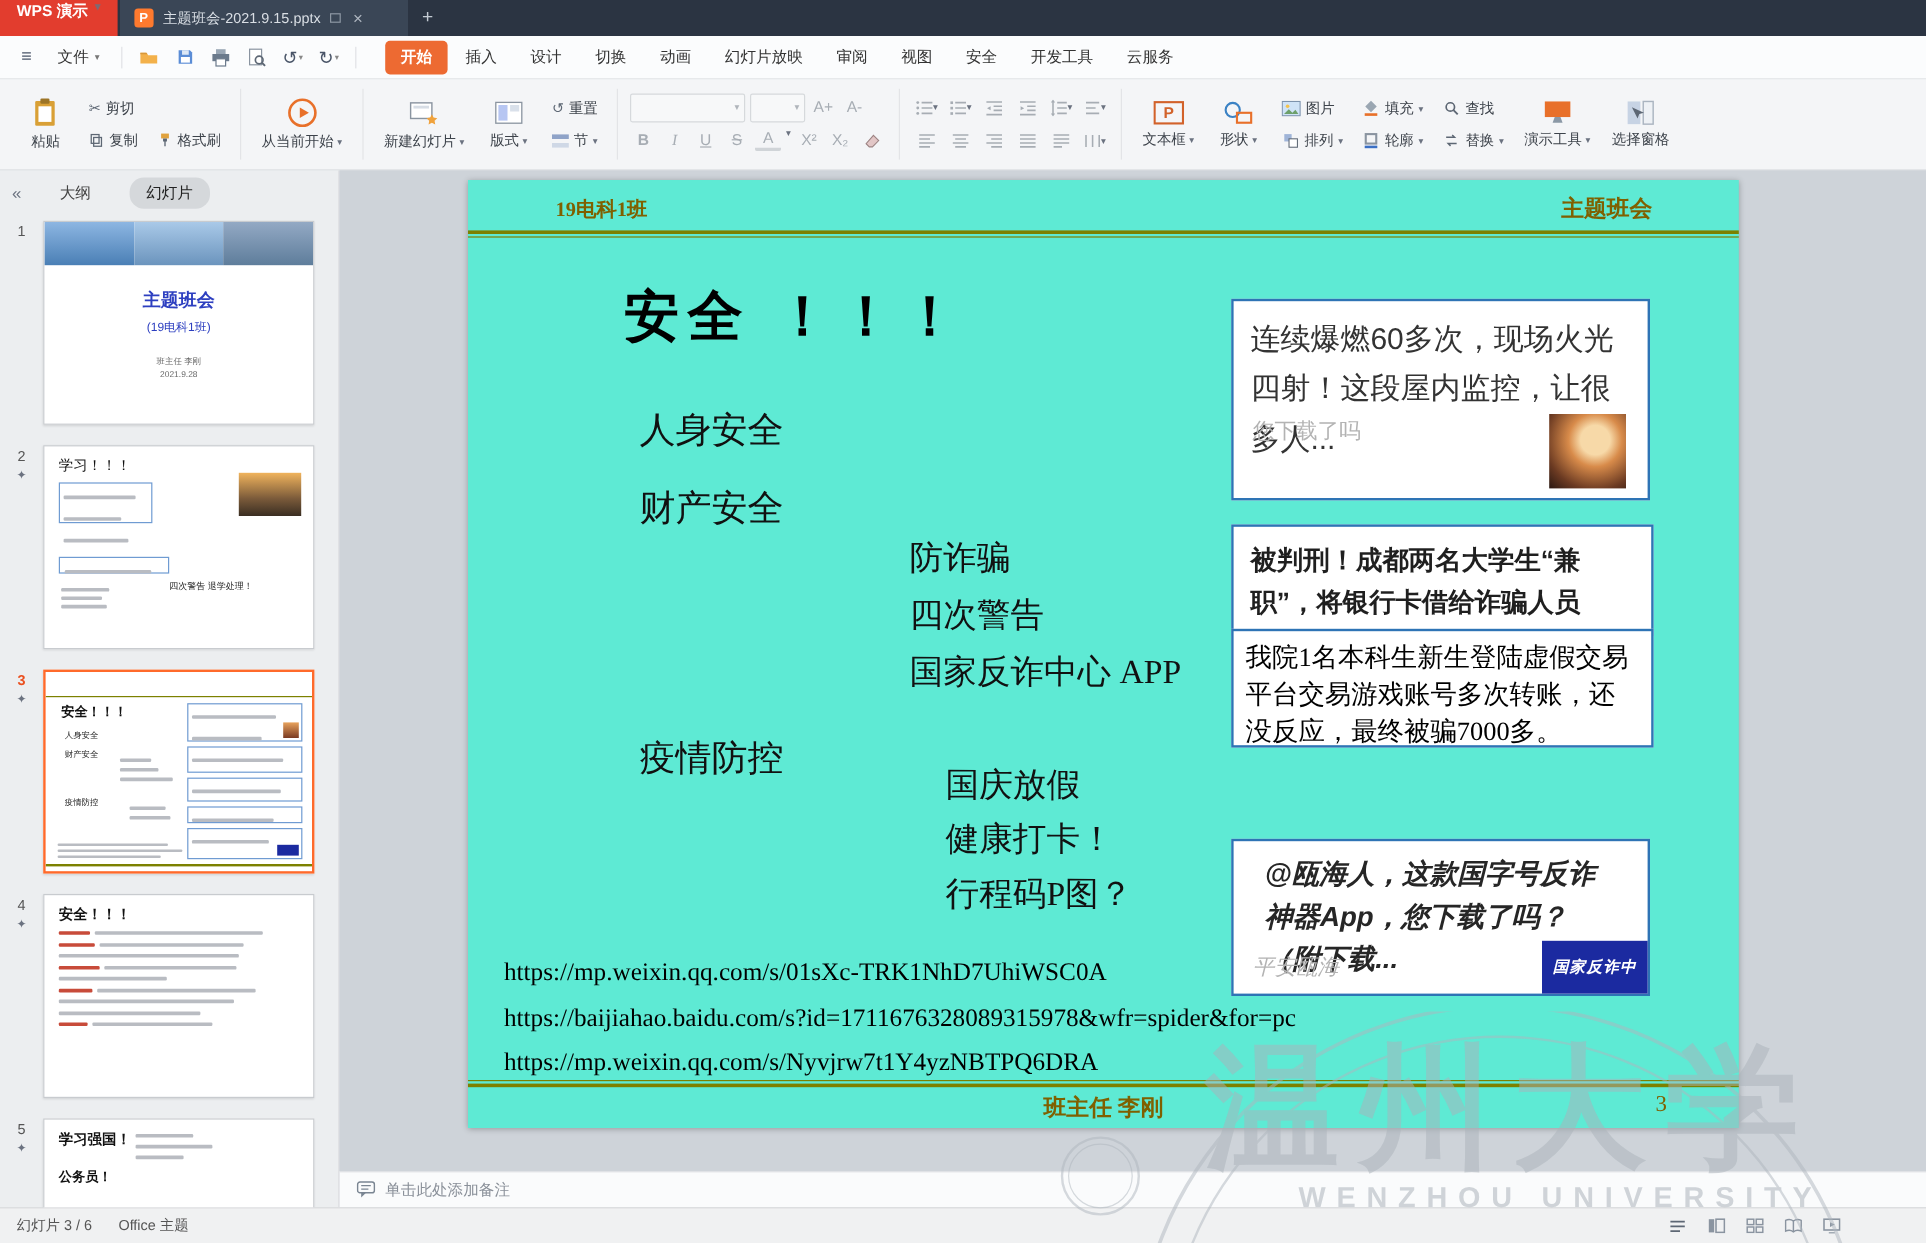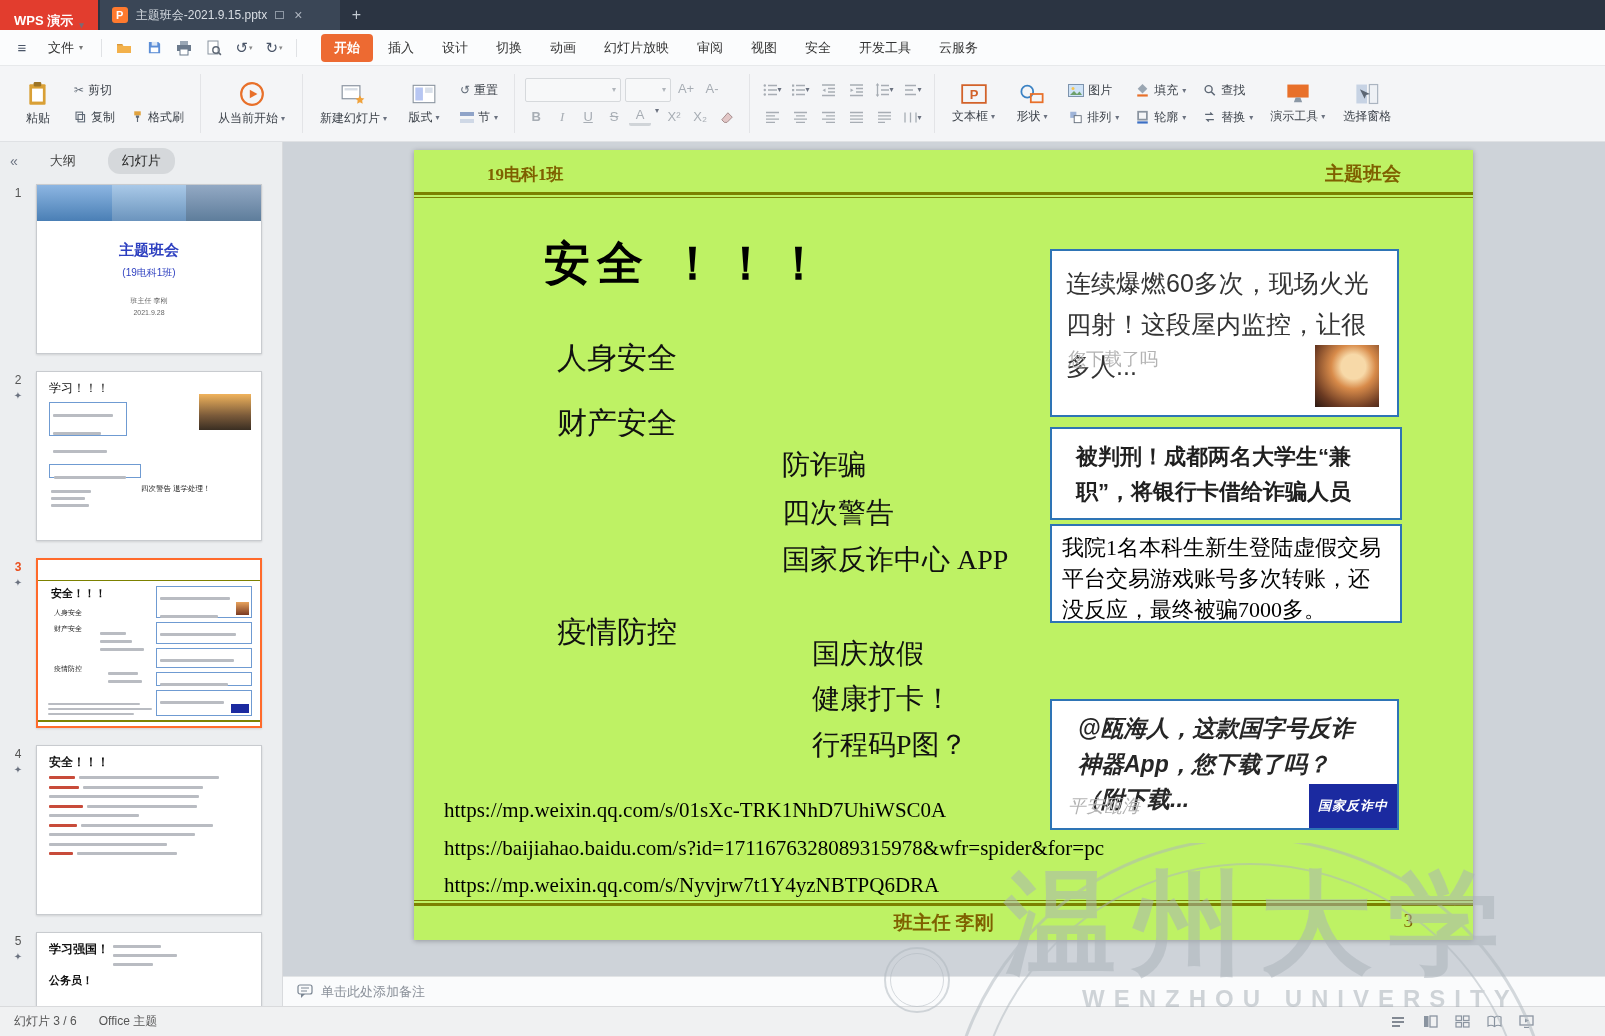--- a/index.html
+++ b/index.html
@@ -2,21 +2,21 @@
 <html><head>
 <meta charset="utf-8">
 <style>
   * { margin:0; padding:0; box-sizing:border-box; }
   html,body { width:1605px; height:1036px; overflow:hidden; }
   body { font-family:"Liberation Sans", sans-serif; }
   .app { position:relative; width:1605px; height:1036px; overflow:hidden; background:#ced3d9; display:flex; flex-direction:column; }
 
   
   .titlebar { height:30px; background:#2b3442; display:flex; align-items:stretch; flex:0 0 auto; }
-  .app-tab { background:#e23d2e; color:#fff; display:flex; align-items:flex-end; gap:6px; padding:0 14px; font-size:13px; font-weight:bold; }
+  .app-tab { background:#e23d2e; color:#fff; display:flex; align-items:flex-start; gap:6px; padding:0 14px; font-size:13px; font-weight:bold; }
   .app-tab .caret { font-size:9px; opacity:.85; }
   .doc-tab { background:#3a4656; color:#d9dee4; display:flex; align-items:center; gap:8px; padding:0 12px; font-size:12px; margin-left:2px; min-width:240px; }
   .pfile { width:16px; height:16px; background:#ff7a2e; color:#fff; font-size:11px; font-weight:bold; display:flex; align-items:center; justify-content:center; border-radius:3px; }
   .pin-sq { width:9px; height:8px; border:1px solid #8d97a3; display:inline-block; }
   .tab-close { color:#aeb6c0; font-size:14px; padding:0 2px; cursor:pointer; }
   .new-tab { color:#c3cad2; font-size:16px; display:flex; align-items:center; padding:0 12px; }
 
   
   .menubar { height:36px; background:#fbfcfd; border-bottom:1px solid #e7e9eb; display:flex; align-items:center; padding:0 10px; gap:6px; flex:0 0 auto; }
   .mb-file { display:flex; align-items:center; gap:5px; font-size:13px; color:#333; padding:4px 8px;text-align:center; }
@@ -101,41 +101,41 @@
   .t4-rows .r { display:flex; gap:4px; align-items:center; }
 
   
   .t5-l1 { position:absolute; left:12px; top:8px; font-weight:bold; font-size:12px; color:#111; }
   .t5-l2 { position:absolute; left:12px; top:40px; font-weight:bold; font-size:11px; color:#111; }
   .t5-bars { position:absolute; left:76px; top:12px; display:flex; flex-direction:column; gap:6px; }
 
   
   .main { flex:1 1 auto; display:flex; flex-direction:column; min-width:0; }
   .canvas { flex:1 1 auto; position:relative; background:#ced3d9; overflow:hidden; }
-  .slide { position:absolute; left:107px; top:8px; width:1059px; height:790px; background:#bef264; box-shadow:0 1px 5px rgba(0,0,0,.28);margin-left:24px; }
+  .slide { position:absolute; left:107px; top:8px; width:1059px; height:790px; background:#5eead4; box-shadow:0 1px 5px rgba(0,0,0,.28); }
   .sl-abs { position:absolute; }
   .hdr-left { left:73px; top:13px; font-family:"Liberation Serif",serif; font-weight:bold; font-size:17px; color:#7f6000; }
   .hdr-right { right:72px; top:11px; font-family:"Liberation Serif",serif; font-weight:bold; font-size:19px; color:#7f6000; }
   .rule-top-a { left:0; right:0; top:42px; height:3px; background:#7c8100; }
   .rule-top-b { left:0; right:0; top:47px; height:1px; background:#7c8100; }
   .rule-bot-a { left:0; right:0; top:750px; height:1px; background:#7c8100; }
   .rule-bot-b { left:0; right:0; top:753px; height:3px; background:#7c8100; }
   .sl-title { left:130px; top:83px; font-size:46px; font-weight:900; color:#000; letter-spacing:7px; }
   .sl-item { font-family:"Liberation Serif",serif; color:#111; }
   .i-big { font-size:30px; }
   .i-mid { font-size:28px; }
   .sl-link { font-family:"Liberation Serif",serif; font-size:21px; color:#000; left:30px; }
   .sl-footer { left:0; right:0; top:760px; text-align:center; font-family:"Liberation Serif",serif; font-weight:bold; font-size:19px; color:#7f6000; }
   .sl-page { right:60px; top:760px; font-family:"Liberation Serif",serif; font-size:19px; color:#7f6000; }
   .news { position:absolute; border:2px solid #2e74b5; background:#fff; }
   .n1 { left:636px; top:99px; width:349px; height:168px; padding:12px 14px; }
   .n1 .txt { font-size:25px; color:#333; line-height:1.65; }
   .n1 .act { position:absolute; left:16px; bottom:44px; font-size:18px; color:#b3b3b3; }
   .n1 .img { position:absolute; right:18px; bottom:8px; width:64px; height:62px; background:radial-gradient(circle at 60% 35%, #f7d9a8 0 22%, #d88b4a 40%, #6b3a22 75%, #2a1812); }
-  .n2 { left:636px; top:277px; width:352px; height:93px; padding:10px 24px; }
+  .n2 { left:636px; top:287px; width:352px; height:93px; padding:10px 14px; }
   .n2 .txt { font-size:22px; font-weight:bold; color:#1f1f1f; line-height:1.6; }
   .n2 .accent { position:absolute; left:6px; right:26px; bottom:-2px; height:2px; background:#2e74b5; }
   .n3 { left:636px; top:374px; width:352px; height:99px; padding:6px 10px; }
   .n3 .txt { font-family:"Liberation Serif",serif; font-size:22px; color:#000; line-height:1.42; }
   .n4 { left:636px; top:477px; width:352px; height:64px; padding:4px 10px; }
   .n4 .txt { font-family:"Liberation Serif",serif; font-size:22px; color:#000; line-height:1.3; }
   .n5 { left:636px; top:549px; width:349px; height:131px; padding:10px 26px;font-style:italic; }
   .n5 .txt { font-size:23px; font-weight:600; color:#262626; line-height:1.55; }
   .n5 .src { position:absolute; left:16px; bottom:10px; font-size:18px; color:#b3b3b3; }
   .n5 .badge { position:absolute; right:0; bottom:0; width:88px; height:44px; background:#1b2aa0; color:#fff; font-size:13px; font-weight:bold; display:flex; align-items:center; justify-content:center; letter-spacing:1px; }

